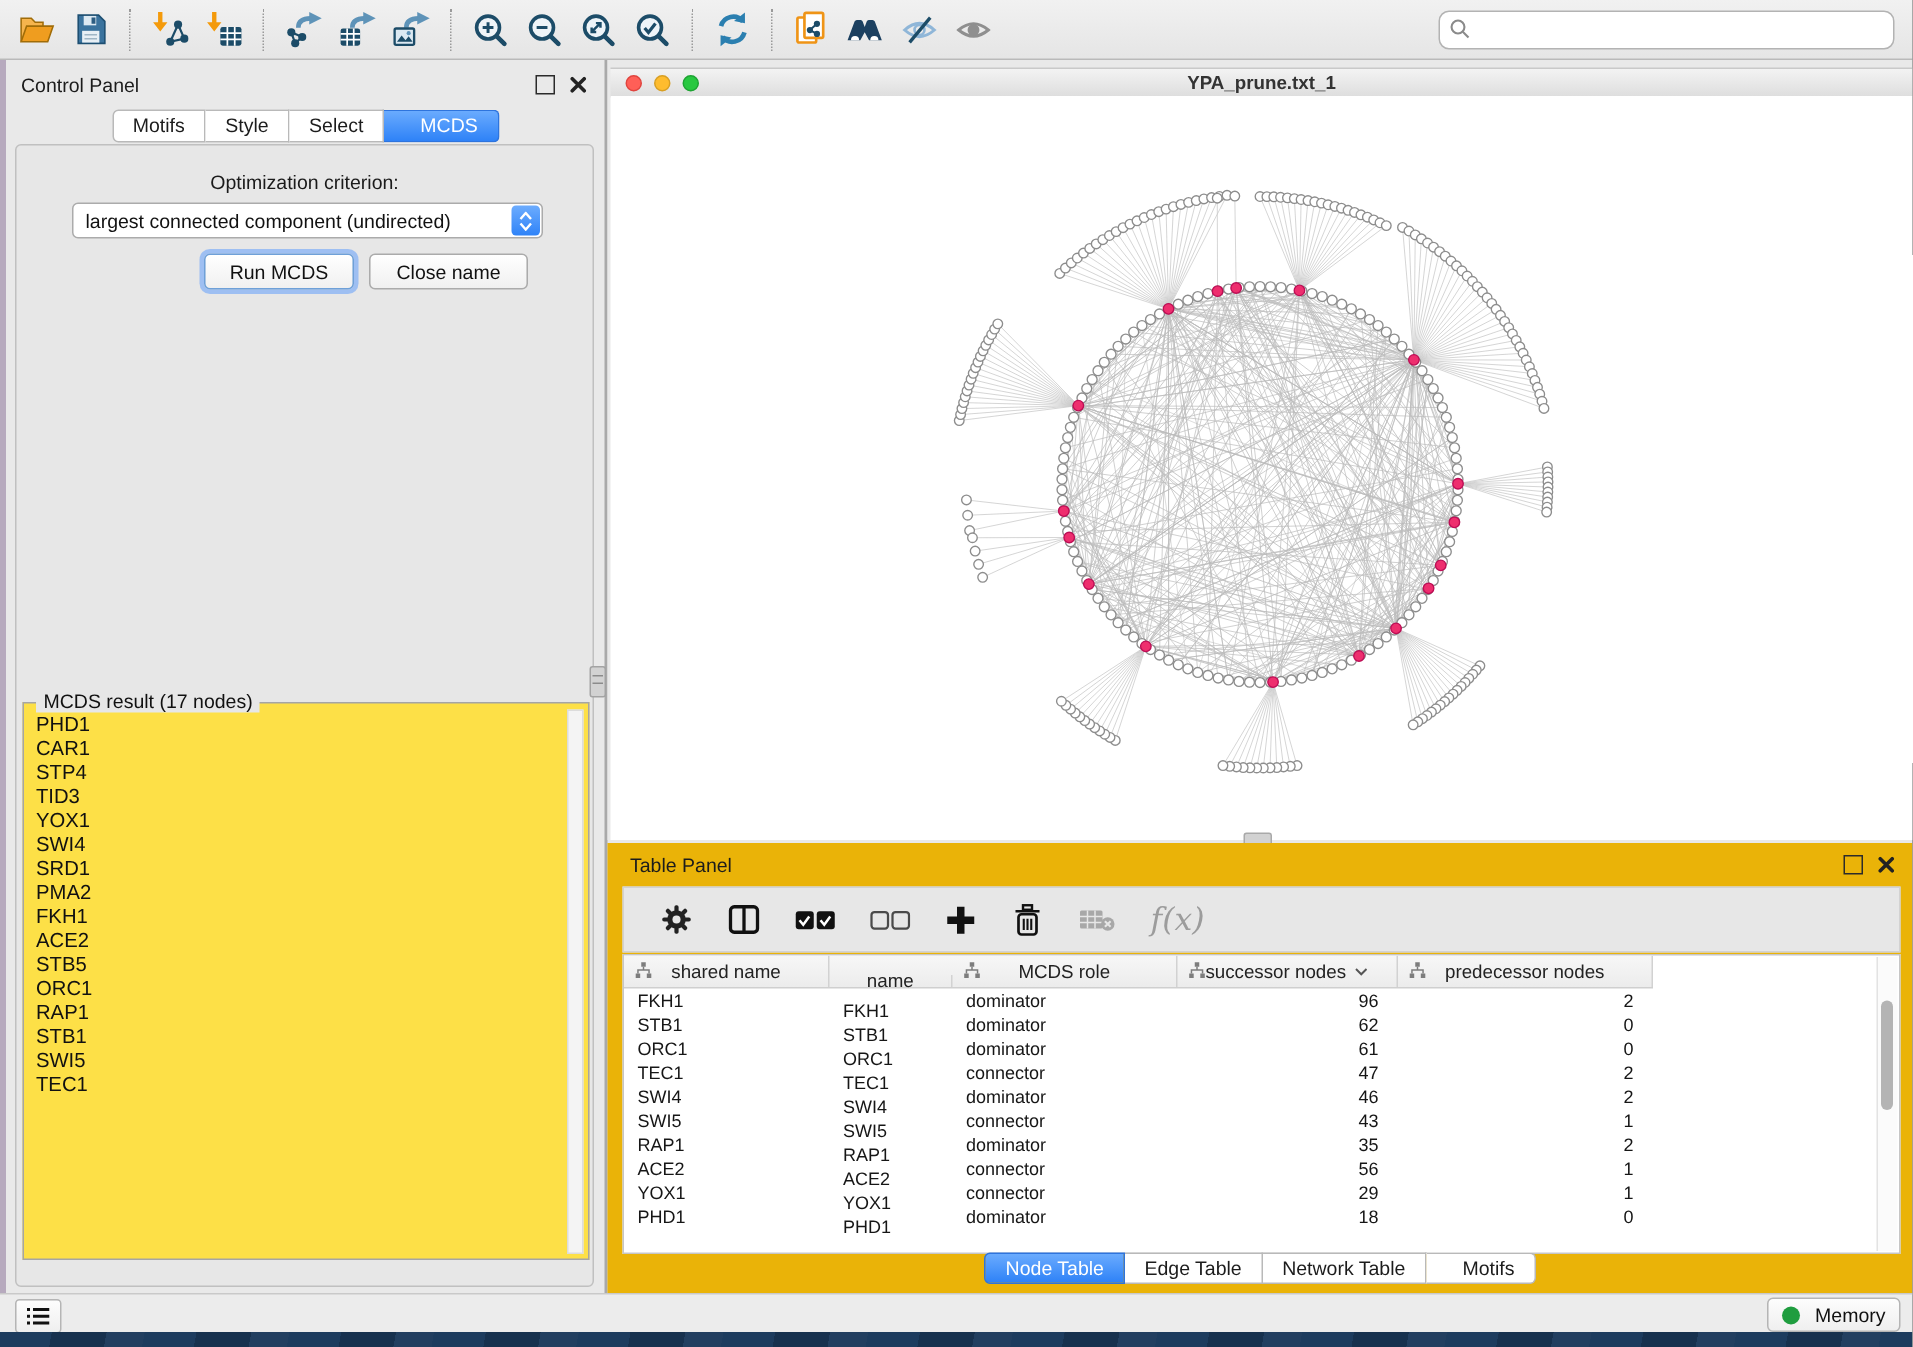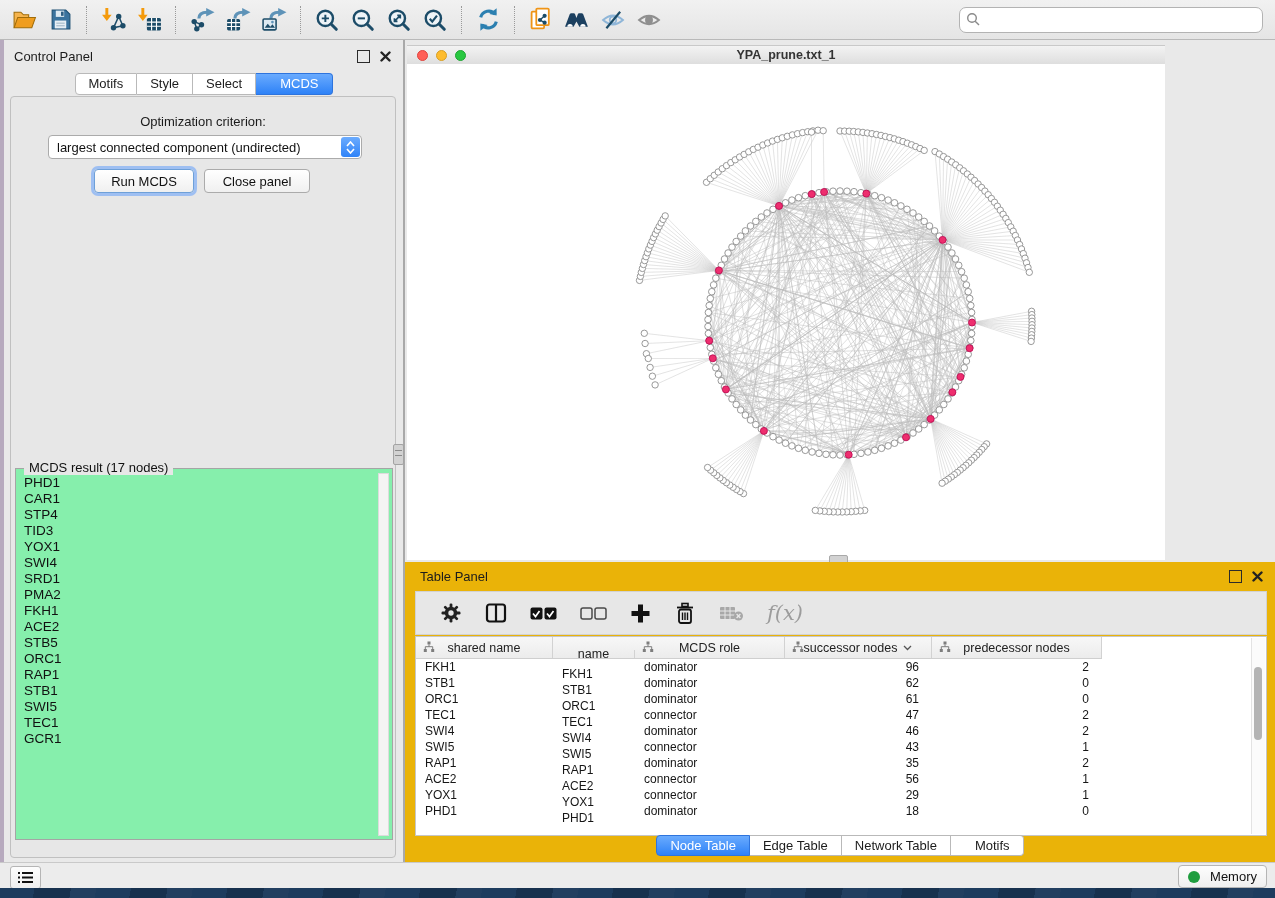--- a/index.html
+++ b/index.html
@@ -34,38 +34,38 @@
   .tab:last-child{border-radius:0 4px 4px 0;padding-left:24px;}
   .tab.sel{background:linear-gradient(#6aabfe,#2e82f7);color:#fff;border-color:#2e74dd;}
   #cp-content{left:6px;top:56px;width:386px;height:762px;background:#e7e7e7;border:1px solid #c0c0c0;border-radius:4px;box-sizing:border-box;}
   #opt-label{left:0;right:0;top:17px;text-align:center;font-size:13px;color:#1b1b1b;}
   #criterion-select{left:37px;top:38px;width:314px;height:24px;background:#fff;border:1px solid #ababab;border-radius:4px;
     display:flex;align-items:center;box-sizing:border-box;}
   #criterion-select .val{flex:1;font-size:13px;color:#111;padding-left:8px;white-space:nowrap;}
   #criterion-select .stepper{width:19px;height:20px;margin-right:1px;border-radius:3px;background:linear-gradient(#6cacfe,#2f83f8);
     display:flex;flex-direction:column;align-items:center;justify-content:center;gap:1px;}
   .pushbtn{height:24px;background:linear-gradient(#ffffff,#f0f0f0);border:1px solid #ababab;border-radius:4px;
-    font-size:13px;color:#111;display:flex;align-items:center;justify-content:center;box-sizing:border-box;}
+    font-size:13px;color:#111;display:flex;align-items:center;justify-content:center;box-sizing:border-box;margin-left:42px;}
   #run-mcds{left:83px;top:72px;width:100px;box-shadow:0 0 0 3px rgba(110,165,250,.6);border-color:#6ea0d8;}
   #close-panel{left:193px;top:72px;width:106px;}
-  #mcds-group{left:4px;top:371px;width:376px;height:370px;border:1px solid #a5a5a5;background:#86efac;}
+  #mcds-group{left:4px;top:371px;width:376px;height:370px;border:1px solid #a5a5a5;background:#fde047;}
   #mcds-legend{left:8px;top:-9px;background:#e7e7e7;padding:0 5px;font-size:13px;color:#111;white-space:nowrap;}
   #mcds-list{left:1px;top:6px;bottom:1px;width:352px;overflow:hidden;}
   .mcds-item{font-size:13.5px;color:#111;line-height:16px;padding-left:7px;}
   #mcds-scroll{right:3px;top:4px;bottom:3px;width:9px;background:#f4f4f4;border:1px solid #dcdcdc;}
 
   
   #v-divider{left:403px;top:40px;width:2px;height:822px;background:#a9a9a9;}
   #v-handle{left:393px;top:444px;width:9px;height:19px;background:#d2d2d2;border:1px solid #a3a3a3;border-radius:2px;}
   #v-handle:before{content:"";position:absolute;left:1px;right:1px;top:5px;border-top:1px solid #8b8b8b;}
   #v-handle:after{content:"";position:absolute;left:1px;right:1px;top:10px;border-top:1px solid #8b8b8b;}
   #h-handle{left:829px;top:555px;width:17px;height:8px;background:#d2d2d2;border:1px solid #a9a9a9;border-radius:2px;}
 
   
-  #network-panel{left:405px;top:40px;width:760px;height:520px;background:#e9e9e9;}
+  #network-panel{left:405px;top:40px;width:870px;height:520px;background:#e9e9e9;}
   #net-titlebar{left:2px;top:5px;right:0;height:18px;background:linear-gradient(#f3f3f3,#dedede);
     border-top:1px solid #c9c9c9;border-bottom:1px solid #bfbfbf;}
   #net-title{left:0;right:0;top:2px;text-align:center;font-size:12.5px;font-weight:600;color:#333;}
   .tl{width:11px;height:11px;border-radius:50%;top:3.5px;}
   #net-canvas{left:2px;top:24px;right:0;bottom:0;background:#fff;}
 
   
   #table-panel{left:405px;top:562px;width:870px;height:300px;background:#eab308;}
   #tp-title{left:15px;top:7px;font-size:13px;color:#1c1c1c;}
   #tp-icons{right:12px;top:8px;}
@@ -263,41 +263,40 @@
           <svg width="9" height="6" viewBox="0 0 9 6">
               <path d="M1 5 L4.5 1 L8 5" fill="none" stroke="#fff" stroke-width="1.6"></path>
             </svg>
           <svg width="9" height="6" viewBox="0 0 9 6">
               <path d="M1 1 L4.5 5 L8 1" fill="none" stroke="#fff" stroke-width="1.6"></path>
             </svg>
         </div>
       </div>
       <div id="opt-label" class="abs">Optimization criterion:</div>
       <div id="run-mcds" class="abs pushbtn">Run MCDS</div>
-      <div id="close-panel" class="abs pushbtn">Close panel</div>
+      <div id="close-panel" class="abs pushbtn">Close name</div>
       <div id="mcds-group" class="abs">
         <div id="mcds-legend" class="abs">MCDS result (17 nodes)</div>
         <div id="mcds-list" class="abs">
             <div class="mcds-item">PHD1</div>
             <div class="mcds-item">CAR1</div>
             <div class="mcds-item">STP4</div>
             <div class="mcds-item">TID3</div>
             <div class="mcds-item">YOX1</div>
             <div class="mcds-item">SWI4</div>
             <div class="mcds-item">SRD1</div>
             <div class="mcds-item">PMA2</div>
             <div class="mcds-item">FKH1</div>
             <div class="mcds-item">ACE2</div>
             <div class="mcds-item">STB5</div>
             <div class="mcds-item">ORC1</div>
             <div class="mcds-item">RAP1</div>
             <div class="mcds-item">STB1</div>
             <div class="mcds-item">SWI5</div>
             <div class="mcds-item">TEC1</div>
-            <div class="mcds-item">GCR1</div>
           </div>
         <div id="mcds-scroll" class="abs"></div>
       </div>
     </div>
   </div>
 
   <div id="v-divider" class="abs"></div>
   <div id="v-handle" class="abs"></div>
 
   <div id="network-panel" class="abs">

